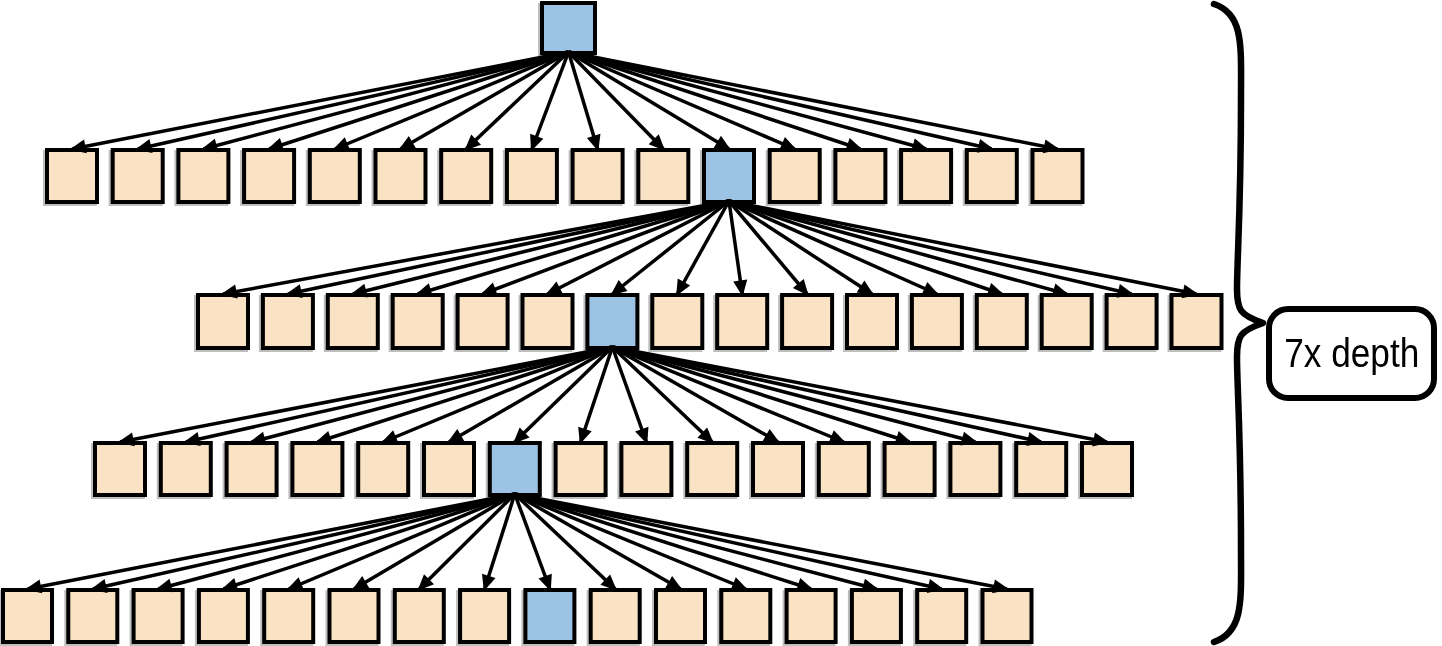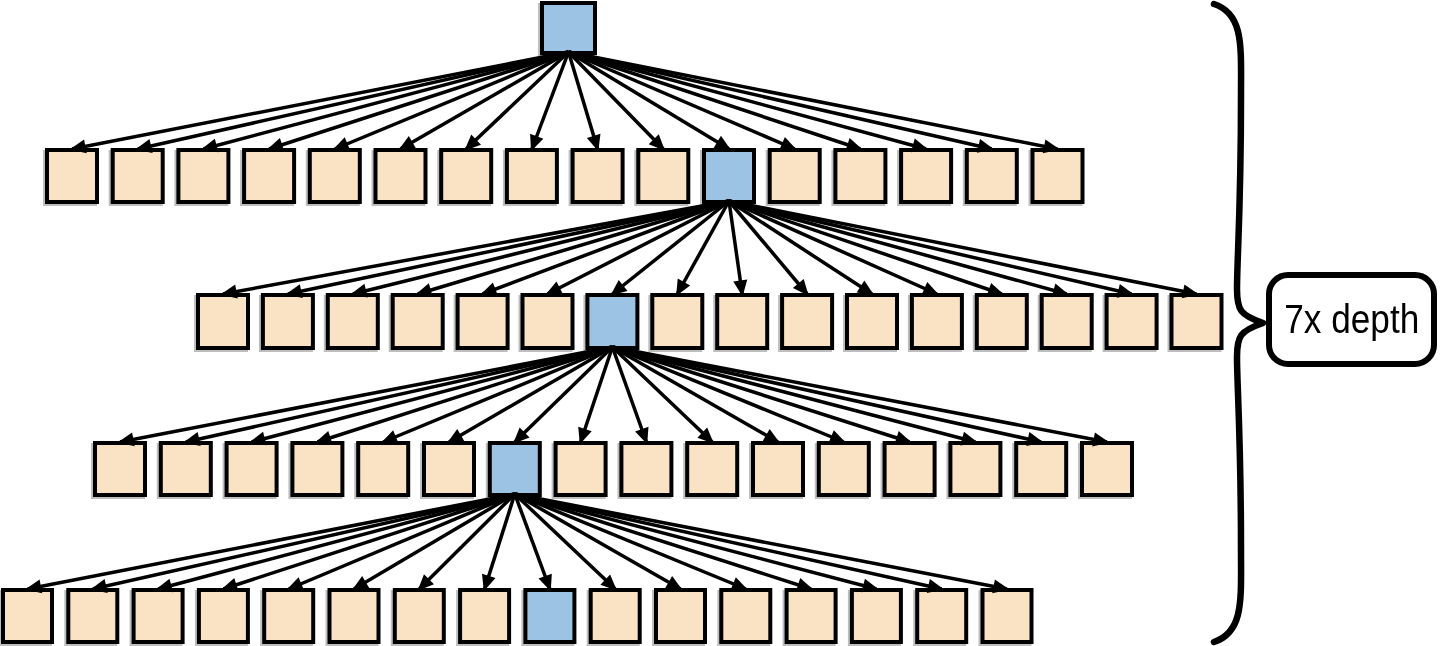--- a/index.html
+++ b/index.html
@@ -17,20 +17,21 @@
     position: absolute;
     box-sizing: border-box;
     background: #ffffff;
     border: 6px solid #000000;
     display: flex;
     align-items: center;
     justify-content: center;
     font-size: 40px;
     color: #000000;
     white-space: nowrap;
+    margin-top: 34px;
   }
   .depth-label span { display: inline-block; transform: scaleX(0.88); }
 </style>
 </head>
 <body>
 
 <div class="canvas">
   <svg id="diagram-svg" xmlns="http://www.w3.org/2000/svg" width="1442" height="646" viewBox="0 0 1442 646">
       <defs>
         <marker id="ah" viewBox="0 0 10 10" refX="8.5" refY="5" markerWidth="5.2" markerHeight="4.6" orient="auto-start-reverse">

